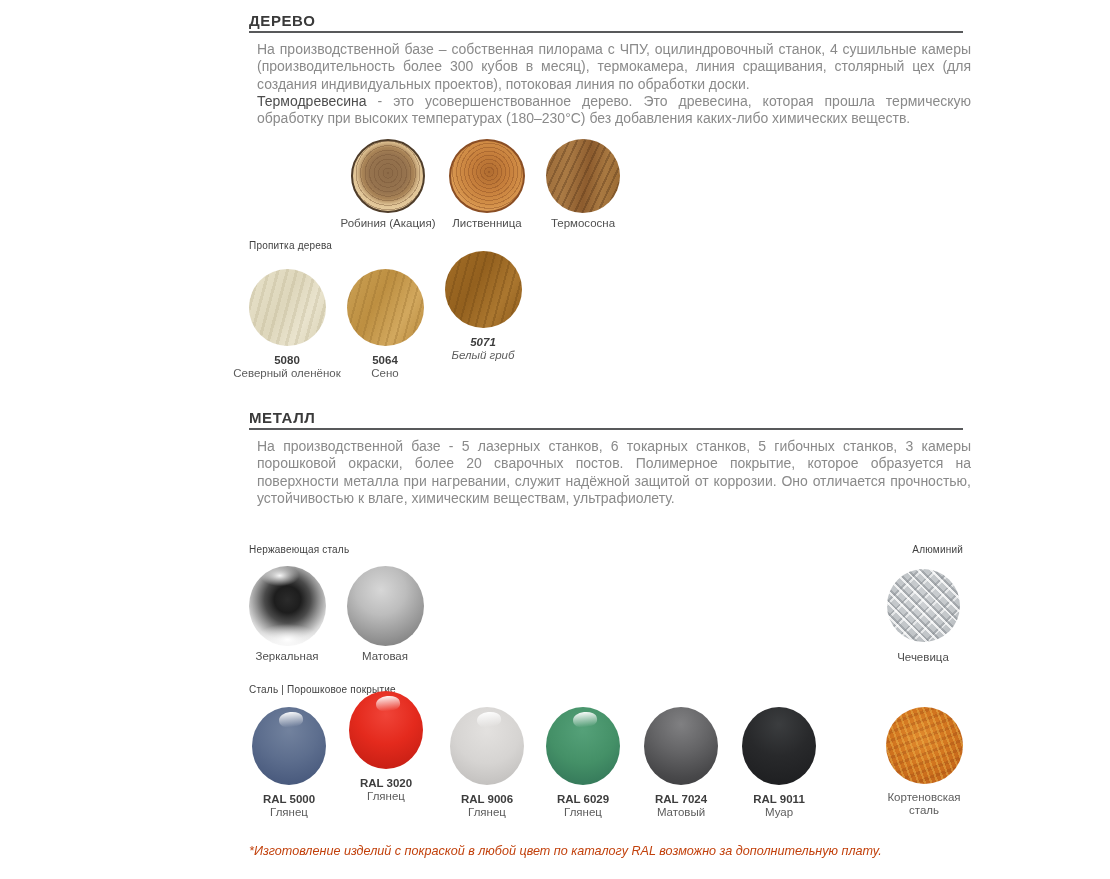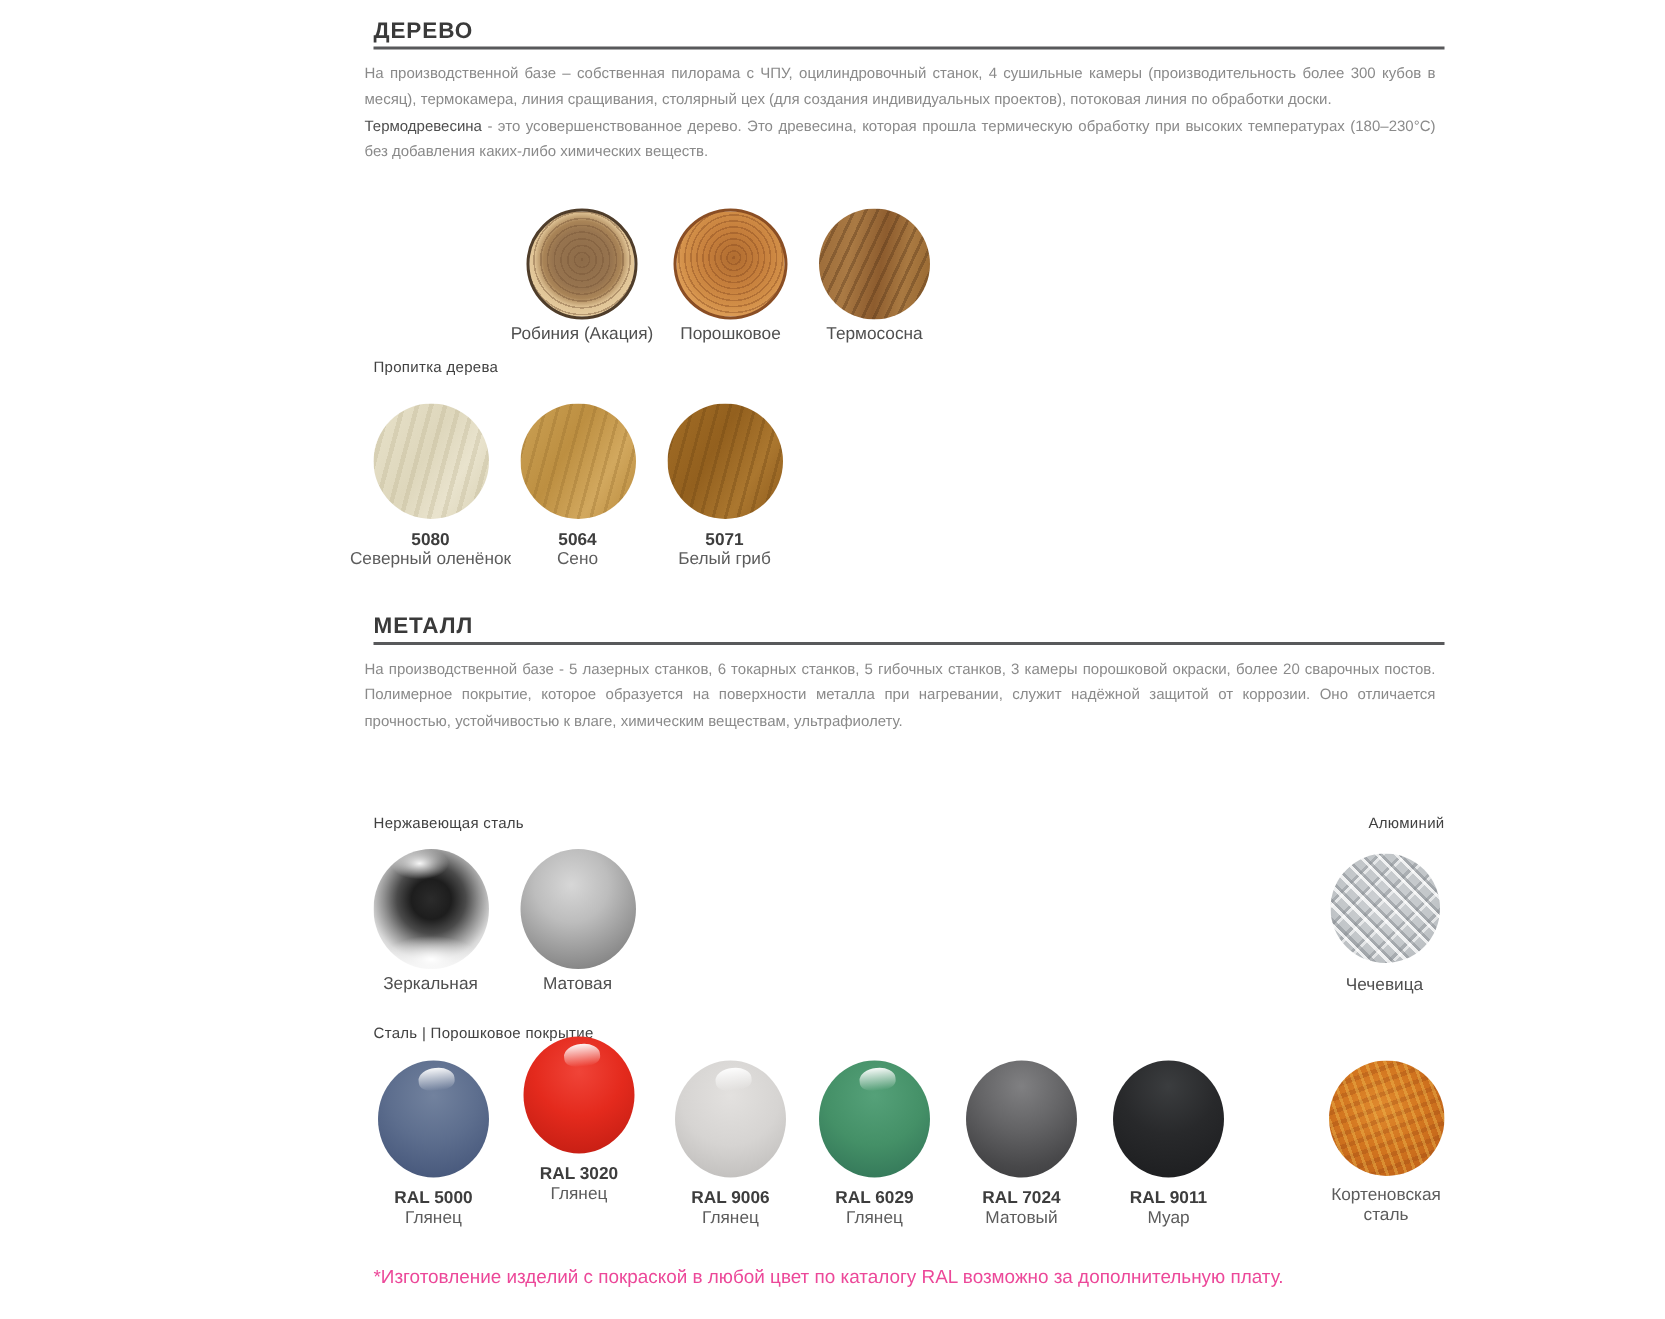--- a/index.html
+++ b/index.html
@@ -12,21 +12,21 @@
 
   
   .sec-title {
     left:249px; width:714px; font-size:15px; font-weight:bold;
     color:#3a3a3a; letter-spacing:0.6px;
   }
   .sec-rule { left:249px; width:714px; height:2px; background:#58595b; }
 
   
   .para {
-    left:243px; width:714px; font-size:10px; line-height:17.3px;
+    left:257px; width:714px; font-size:14px; line-height:17.3px;
     color:#8a8a8a; text-align:justify;
   }
   .para .term { font-weight:normal; color:#4d4d4d; }
 
   
   .sub-title { font-size:10px; color:#414141; letter-spacing:0.2px; }
 
   
   .col { text-align:center; }
   .circle { border-radius:50%; margin:0 auto; position:relative; overflow:hidden; }
@@ -98,61 +98,61 @@
   .sw-ral6029 { background: radial-gradient(circle at 50% 30%, #55a179 0%, #449067 50%, #35795a 85%, #2f6e50 100%); }
   .sw-ral7024 { background: radial-gradient(circle at 50% 22%, #808082 0%, #646466 40%, #48484a 75%, #3a3a3c 100%); }
   .sw-ral9011 { background: radial-gradient(circle at 50% 22%, #3b3d3f 0%, #28292b 45%, #1b1c1e 100%); }
   .sw-corten { width:77px; height:77px;
     background:
       repeating-linear-gradient(70deg, rgba(240,192,84,0.40) 0 2px, rgba(0,0,0,0) 2px 6px),
       repeating-linear-gradient(-20deg, rgba(148,68,18,0.28) 0 3px, rgba(0,0,0,0) 3px 8px),
       radial-gradient(circle at 45% 40%, #e08a2e 0%, #d2751f 45%, #c4661a 75%, #b95f18 100%); }
 
   
-  .footnote { left:249px; width:714px; font-size:12.6px; color:#ec4899; }
+  .footnote { left:249px; width:714px; font-size:12.6px; color:#c2410c;font-style:italic; }
 </style>
 </head>
 <body>
 
 <div class="page">
 
   <div class="abs sec-title" style="top:12px;">ДЕРЕВО</div>
   <div class="abs sec-rule" style="top:31px;"></div>
 
   <div class="abs para" style="top:41px;">
     <div>На производственной базе – собственная пилорама с ЧПУ, оцилиндровочный станок, 4 сушильные камеры (производительность более 300 кубов в месяц), термокамера, линия сращивания, столярный цех (для создания индивидуальных проектов), потоковая линия по обработки доски.</div>
     <div><span class="term">Термодревесина</span><span> - это усовершенствованное дерево. Это древесина, которая прошла термическую обработку при высоких температурах (180–230°C) без добавления каких-либо химических веществ.</span></div>
   </div>
 
   <div class="abs col" style="left:338px; top:139px; width:100px;">
     <div class="circle sw-robinia"></div>
     <div class="lbl">Робиния (Акация)</div>
   </div>
   <div class="abs col" style="left:437px; top:139px; width:100px;">
     <div class="circle sw-larch"></div>
-    <div class="lbl">Порошковое</div>
+    <div class="lbl">Лиственница</div>
   </div>
   <div class="abs col" style="left:533px; top:139px; width:100px;">
     <div class="circle sw-thermo"></div>
     <div class="lbl">Термососна</div>
   </div>
 
   <div class="abs sub-title" style="left:249px; top:240px;">Пропитка дерева</div>
 
   <div class="abs col" style="left:232px; top:269px; width:110px;">
     <div class="circle sw-5080"></div>
     <div class="lbl-code">5080</div>
     <div class="lbl-sub">Северный оленёнок</div>
   </div>
   <div class="abs col" style="left:330px; top:269px; width:110px;">
     <div class="circle sw-5064"></div>
     <div class="lbl-code">5064</div>
     <div class="lbl-sub">Сено</div>
   </div>
-  <div class="abs col" style="left:428px; top:269px; width:110px;">
+  <div class="abs col" style="left:428px; top:251px; width:110px;font-style:italic;">
     <div class="circle sw-5071"></div>
     <div class="lbl-code">5071</div>
     <div class="lbl-sub">Белый гриб</div>
   </div>
 
   <div class="abs sec-title" style="top:409px;">МЕТАЛЛ</div>
   <div class="abs sec-rule" style="top:428px;"></div>
 
   <div class="abs para" style="top:438px;">
     <div>На производственной базе - 5 лазерных станков, 6 токарных станков, 5 гибочных станков, 3 камеры порошковой окраски, более 20 сварочных постов. Полимерное покрытие, которое образуется на поверхности металла при нагревании, служит надёжной защитой от коррозии. Оно отличается прочностью, устойчивостью к влаге, химическим веществам, ультрафиолету.</div>

